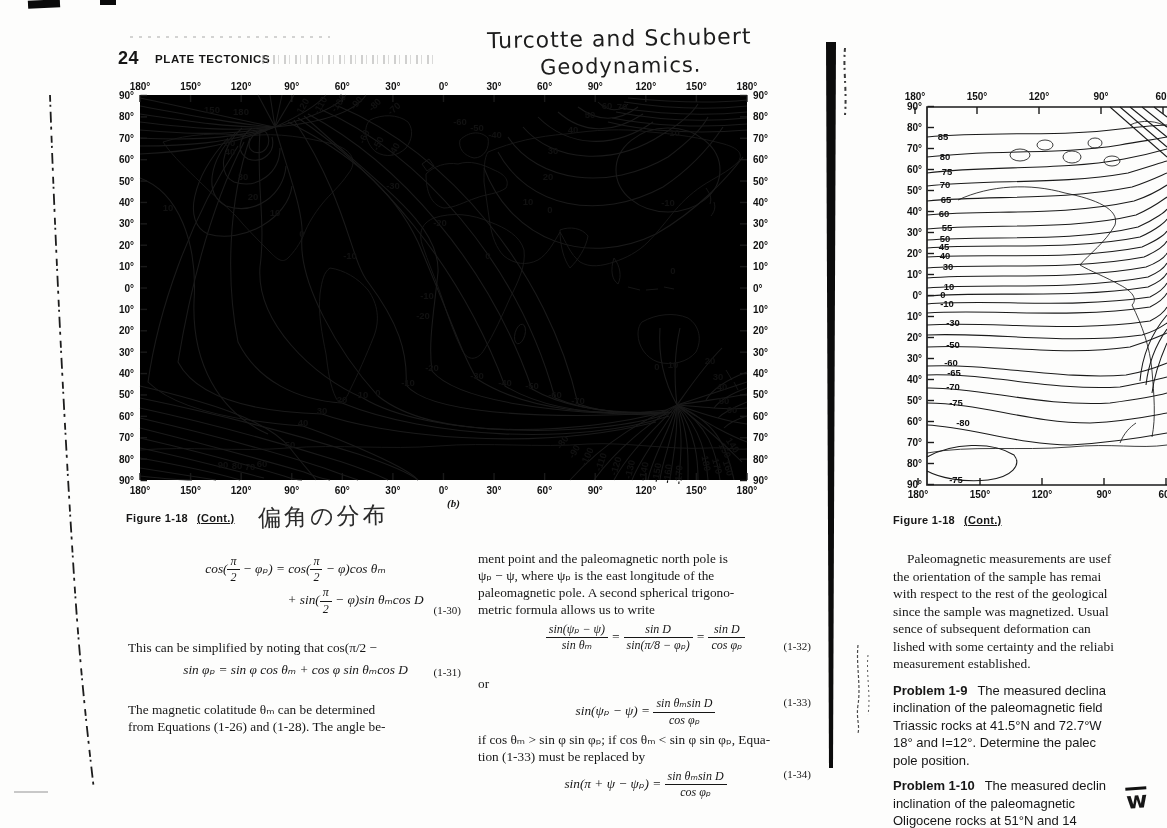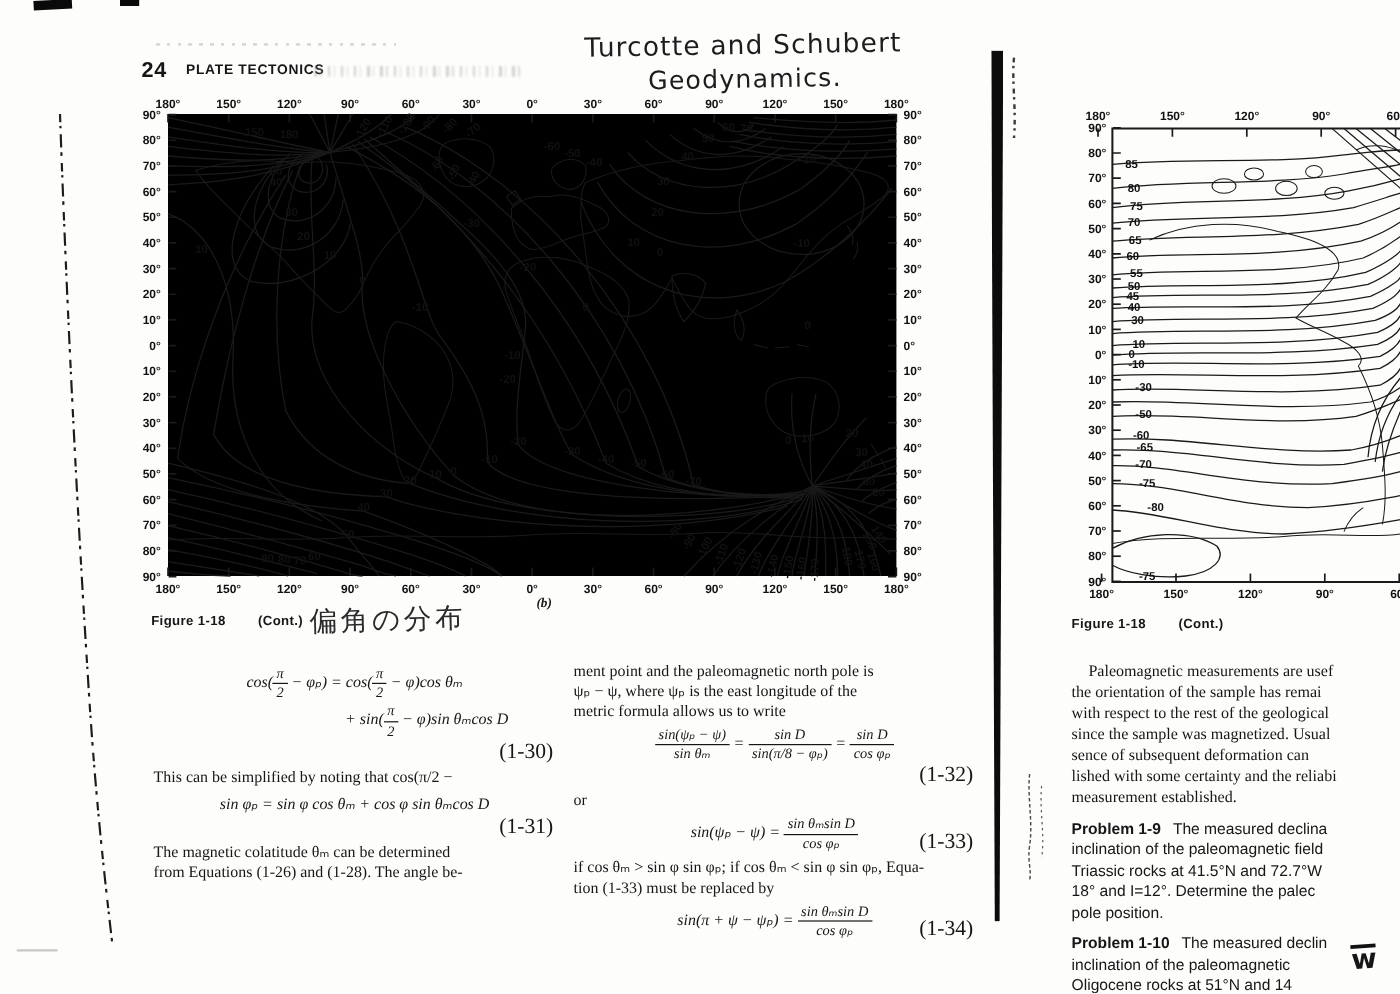--- a/index.html
+++ b/index.html
@@ -15,21 +15,21 @@
     filter:blur(.7px);}
   .pencil{height:2px;opacity:.5;background:repeating-linear-gradient(90deg,#aaa 0 3px,transparent 3px 9px);filter:blur(.4px);}
 
   
   .hand{font-family:"DejaVu Sans",sans-serif;font-size:22px;color:#1d1d1d;transform:rotate(-1deg);letter-spacing:1px;}
   .hand.l2{font-size:21px;}
   .jp{font-family:"DejaVu Sans",sans-serif;font-size:23px;color:#2b2b2b;transform:rotate(-1.5deg);letter-spacing:3px;}
 
   
   .figcap{font:bold 11px "Liberation Sans",sans-serif;letter-spacing:.3px;}
-  .figcap .cont{margin-left:27px;}
+  .figcap .cont{margin-left:9px;text-decoration:underline;}
   .sublabel{font:italic bold 11px "Liberation Serif",serif;}
 
   
   .map{position:absolute;}
   .map path,.map line,.map ellipse{stroke:#1a1a1a;fill:none;}
   .map .frame{stroke-width:1.7;}
   .map .coast path,.map .coast ellipse{stroke-width:.85;}
   .map .cont path,.map .cont ellipse{stroke-width:1.05;}
   .map .tick{stroke-width:1.4;}
   .alabel{font:bold 10px "Liberation Sans",sans-serif;fill:#111;}
@@ -38,21 +38,21 @@
   
   .cols{display:flex;gap:15px;}
   .col{width:335px;font-size:13.3px;line-height:17px;}
   .line{white-space:nowrap;}
   .eq{position:relative;margin:5px 0 4px 0;}
   .eq-row{text-align:center;font-style:italic;margin:2px 0;white-space:nowrap;}
   .eq-row span{white-space:pre;}
   .frac{display:inline-block;vertical-align:middle;text-align:center;font-size:12px;line-height:1.1;}
   .frac .fn{display:block;padding:0 3px 1px 3px;border-bottom:1px solid #161616;}
   .frac .fd{display:block;padding:1px 3px 0 3px;}
-  .eq-num{position:absolute;right:2px;bottom:0;font-style:normal;font-size:18px;}
+  .eq-num{position:absolute;right:2px;bottom:16px;font-style:normal;font-size:11px;}
   .eq.numline{padding-bottom:17px;}
   .eq130 .eq-row:nth-child(2){padding-left:120px;}
 
   
   .rp{font-size:13.4px;line-height:17.5px;}
   .rp .line{white-space:nowrap;}
   .rp .indent1 .line:first-child{text-indent:14px;}
   .sans .line{font-family:"Liberation Sans","DejaVu Sans",sans-serif;font-size:13px;}
   .prob-label{font:bold 13px "Liberation Sans",sans-serif;margin-right:10px;}
   .prob-first{font-family:"Liberation Sans",sans-serif;font-size:13px;}
@@ -434,20 +434,21 @@
         </div>
       <div>
           <div class="line">The magnetic colatitude θₘ can be determined</div>
           <div class="line">from Equations (1-26) and (1-28). The angle be-</div>
         </div>
     </div>
     <div class="col">
       <div>
           <div class="line">ment point and the paleomagnetic north pole is</div>
           <div class="line">ψₚ − ψ, where ψₚ is the east longitude of the</div>
+          <div class="line">paleomagnetic pole. A second spherical trigono-</div>
           <div class="line">metric formula allows us to write</div>
         </div>
       <div class="eq numline">
           <div class="eq-row"><span class="frac"><span class="fn">sin(ψₚ − ψ)</span><span class="fd">sin θₘ</span></span><span> = </span><span class="frac"><span class="fn">sin D</span><span class="fd">sin(π/8 − φₚ)</span></span><span> = </span><span class="frac"><span class="fn">sin D</span><span class="fd">cos φₚ</span></span></div>
           <span class="eq-num">(1-32)</span>
         </div>
       <div class="line">or</div>
       <div class="eq">
           <div class="eq-row"><span>sin(ψₚ − ψ) = </span><span class="frac"><span class="fn">sin θₘsin D</span><span class="fd">cos φₚ</span></span></div>
           <span class="eq-num">(1-33)</span>

